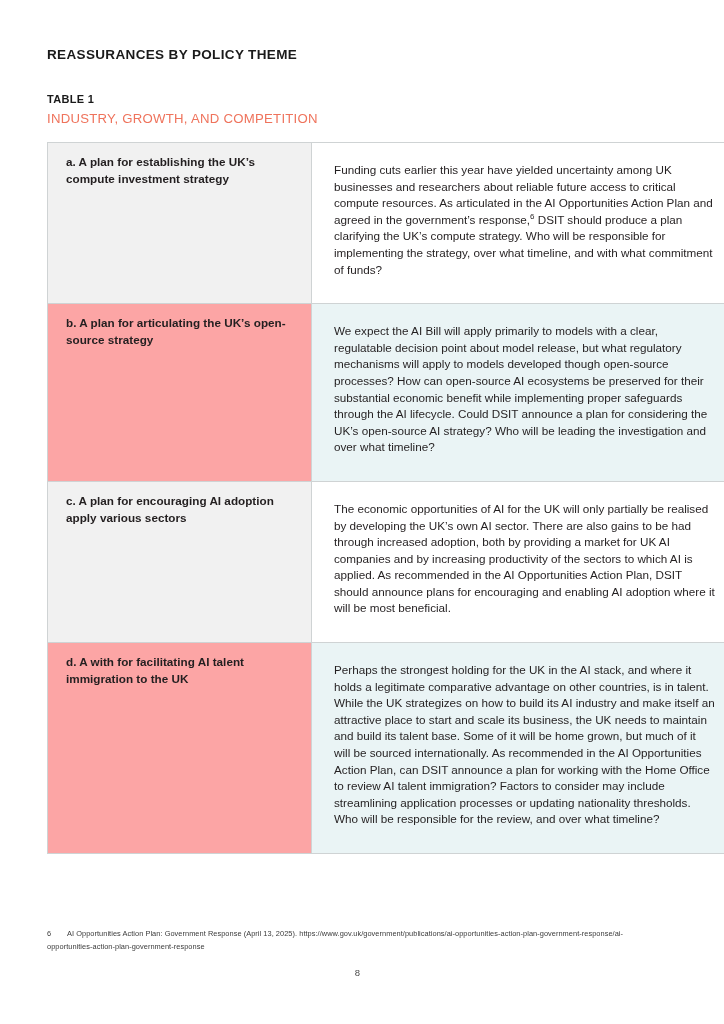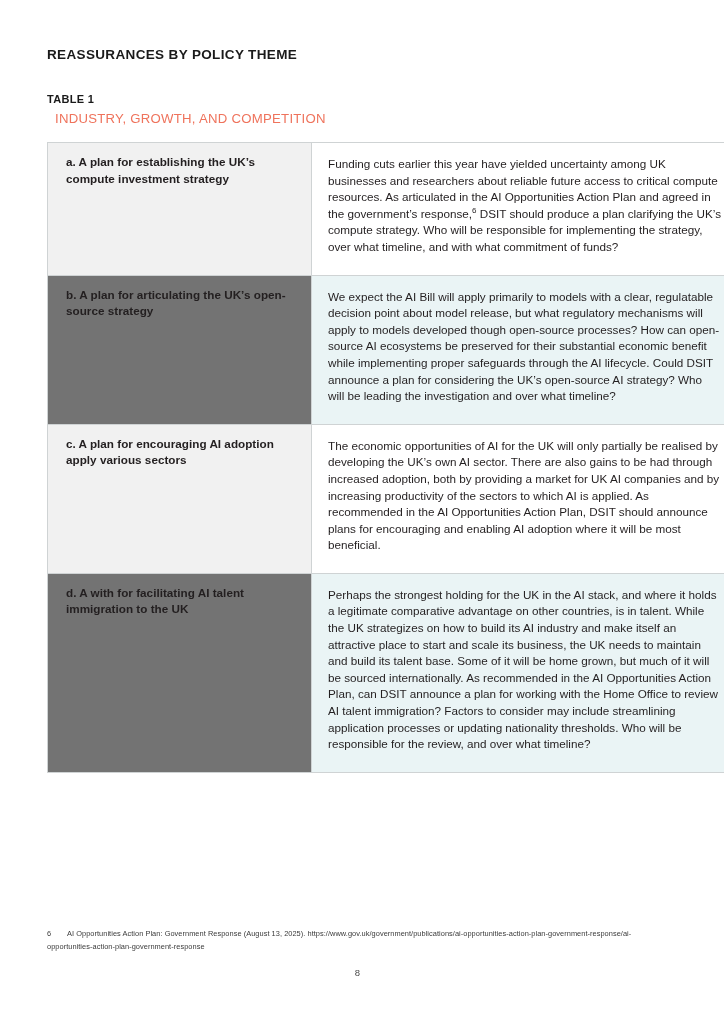--- a/index.html
+++ b/index.html
@@ -49,21 +49,20 @@
 
   .table-subtitle {
     position: absolute;
     left: 47px;
     top: 111px;
     font-size: 13.2px;
     font-weight: normal;
     letter-spacing: 0.25px;
     color: #ef735c;
     white-space: nowrap;
-    margin-left: 8px;
   }
 
   
   .reassurance-table {
     position: absolute;
     left: 47px;
     top: 142px;
     width: 629px;
     border-collapse: collapse;
     table-layout: fixed;
@@ -96,25 +95,25 @@
     border-right: 1px solid #cfd3d4;
     padding-left: 14px;
     padding-right: 18px;
   }
 
   
   tr.row-plain td.theme-cell  { background: #f1f1f1; }
   tr.row-plain td.detail-cell { background: #ffffff; }
 
   
-  tr.row-accent td.theme-cell  { background: #737373; }
+  tr.row-accent td.theme-cell  { background: #fca5a5; }
   tr.row-accent td.detail-cell { background: #eaf4f5; }
 
   .detail-cell p {
-    margin: 2px;
+    margin: 8px;
   }
 
   sup.footnote-ref {
     font-size: 8px;
     vertical-align: super;
     line-height: 0;
   }
 
   
   .footnote {
@@ -181,17 +180,17 @@
       <tr class="row-accent">
         <td class="theme-cell">d. A with for facilitating AI talent immigration to the UK</td>
         <td class="detail-cell">
           <p>Perhaps the strongest holding for the UK in the AI stack, and where it holds a legitimate comparative advantage on other countries, is in talent. While the UK strategizes on how to build its AI industry and make itself an attractive place to start and scale its business, the UK needs to maintain and build its talent base. Some of it will be home grown, but much of it will be sourced internationally. As recommended in the AI Opportunities Action Plan, can DSIT announce a plan for working with the Home Office to review AI talent immigration? Factors to consider may include streamlining application processes or updating nationality thresholds. Who will be responsible for the review, and over what timeline?</p>
         </td>
       </tr>
 
     </tbody>
   </table>
 
-  <div class="footnote"><span class="fn-num">6</span><span>AI Opportunities Action Plan: Government Response (August 13, 2025). https://www.gov.uk/government/publications/ai-opportunities-action-plan-government-response/ai-opportunities-action-plan-government-response</span></div>
+  <div class="footnote"><span class="fn-num">6</span><span>AI Opportunities Action Plan: Government Response (April 13, 2025). https://www.gov.uk/government/publications/ai-opportunities-action-plan-government-response/ai-opportunities-action-plan-government-response</span></div>
 
   <div class="page-number">8</div>
 
 </div>
 
 </body></html>

